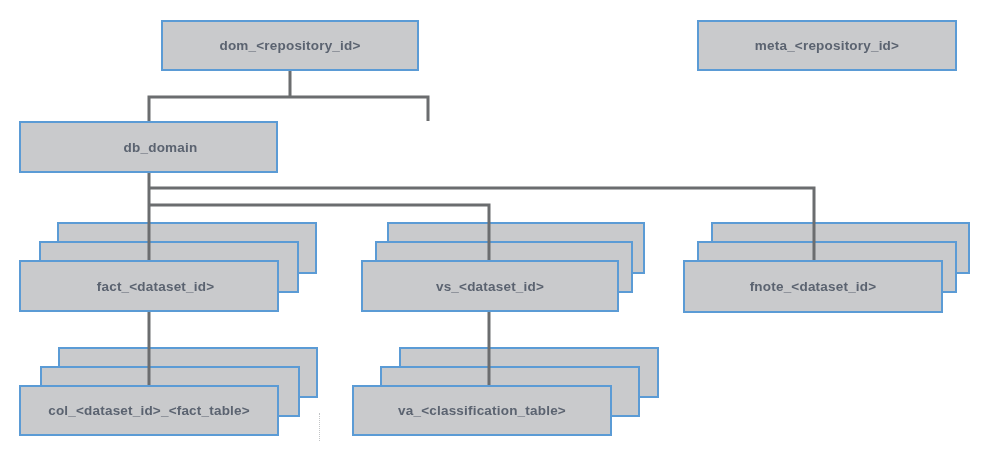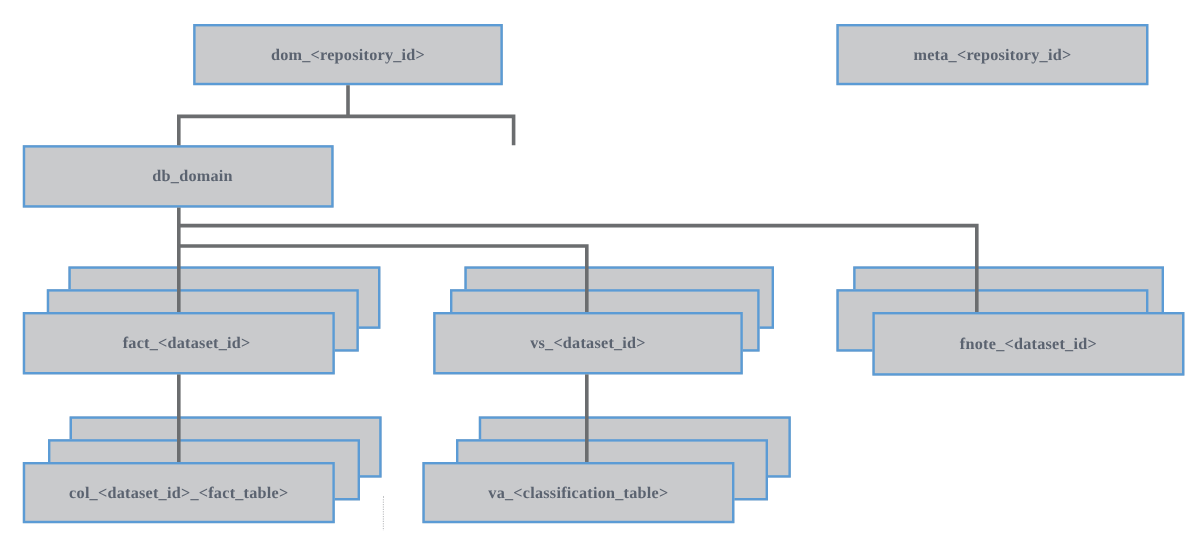--- a/index.html
+++ b/index.html
@@ -1,21 +1,21 @@
 <!DOCTYPE html>
 <html><head>
 <meta charset="utf-8">
 <style>
   html, body { margin: 0; padding: 0; background: #ffffff; }
   #canvas {
     position: relative;
     width: 989px;
     height: 442px;
     background: #ffffff;
-    font-family: Liberation Serif, serif;
+    font-family: Liberation Sans, sans-serif;
     overflow: hidden;
   }
   .box {
     position: absolute;
     box-sizing: border-box;
     background: #c9cacc;
     border: 2px solid #5b9bd5;
     display: flex;
     align-items: center;
     justify-content: center;
@@ -44,21 +44,21 @@
   .pos-fact-back  { left: 57px;  top: 222px; width: 260px; height: 52px; }
   .pos-fact-mid   { left: 39px;  top: 241px; width: 260px; height: 52px; }
   .pos-fact-front { left: 19px;  top: 260px; width: 260px; height: 52px; padding-left: 13px; }
 
   .pos-vs-back    { left: 387px; top: 222px; width: 258px; height: 52px; }
   .pos-vs-mid     { left: 375px; top: 241px; width: 258px; height: 52px; }
   .pos-vs-front   { left: 361px; top: 260px; width: 258px; height: 52px; text-align: center; }
 
   .pos-fnote-back  { left: 711px; top: 222px; width: 259px; height: 52px; }
   .pos-fnote-mid   { left: 697px; top: 241px; width: 260px; height: 52px; }
-  .pos-fnote-front { left: 683px; top: 260px; width: 260px; height: 53px; margin-left: 44px; }
+  .pos-fnote-front { left: 683px; top: 260px; width: 260px; height: 53px; }
   
   .pos-col-back   { left: 58px;  top: 347px; width: 260px; height: 51px; }
   .pos-col-mid    { left: 40px;  top: 366px; width: 260px; height: 51px; }
   .pos-col-front  { left: 19px;  top: 385px; width: 260px; height: 51px; }
 
   .pos-va-back    { left: 399px; top: 347px; width: 260px; height: 51px; }
   .pos-va-mid     { left: 380px; top: 366px; width: 260px; height: 51px; }
   .pos-va-front   { left: 352px; top: 385px; width: 260px; height: 51px; }
 
   

